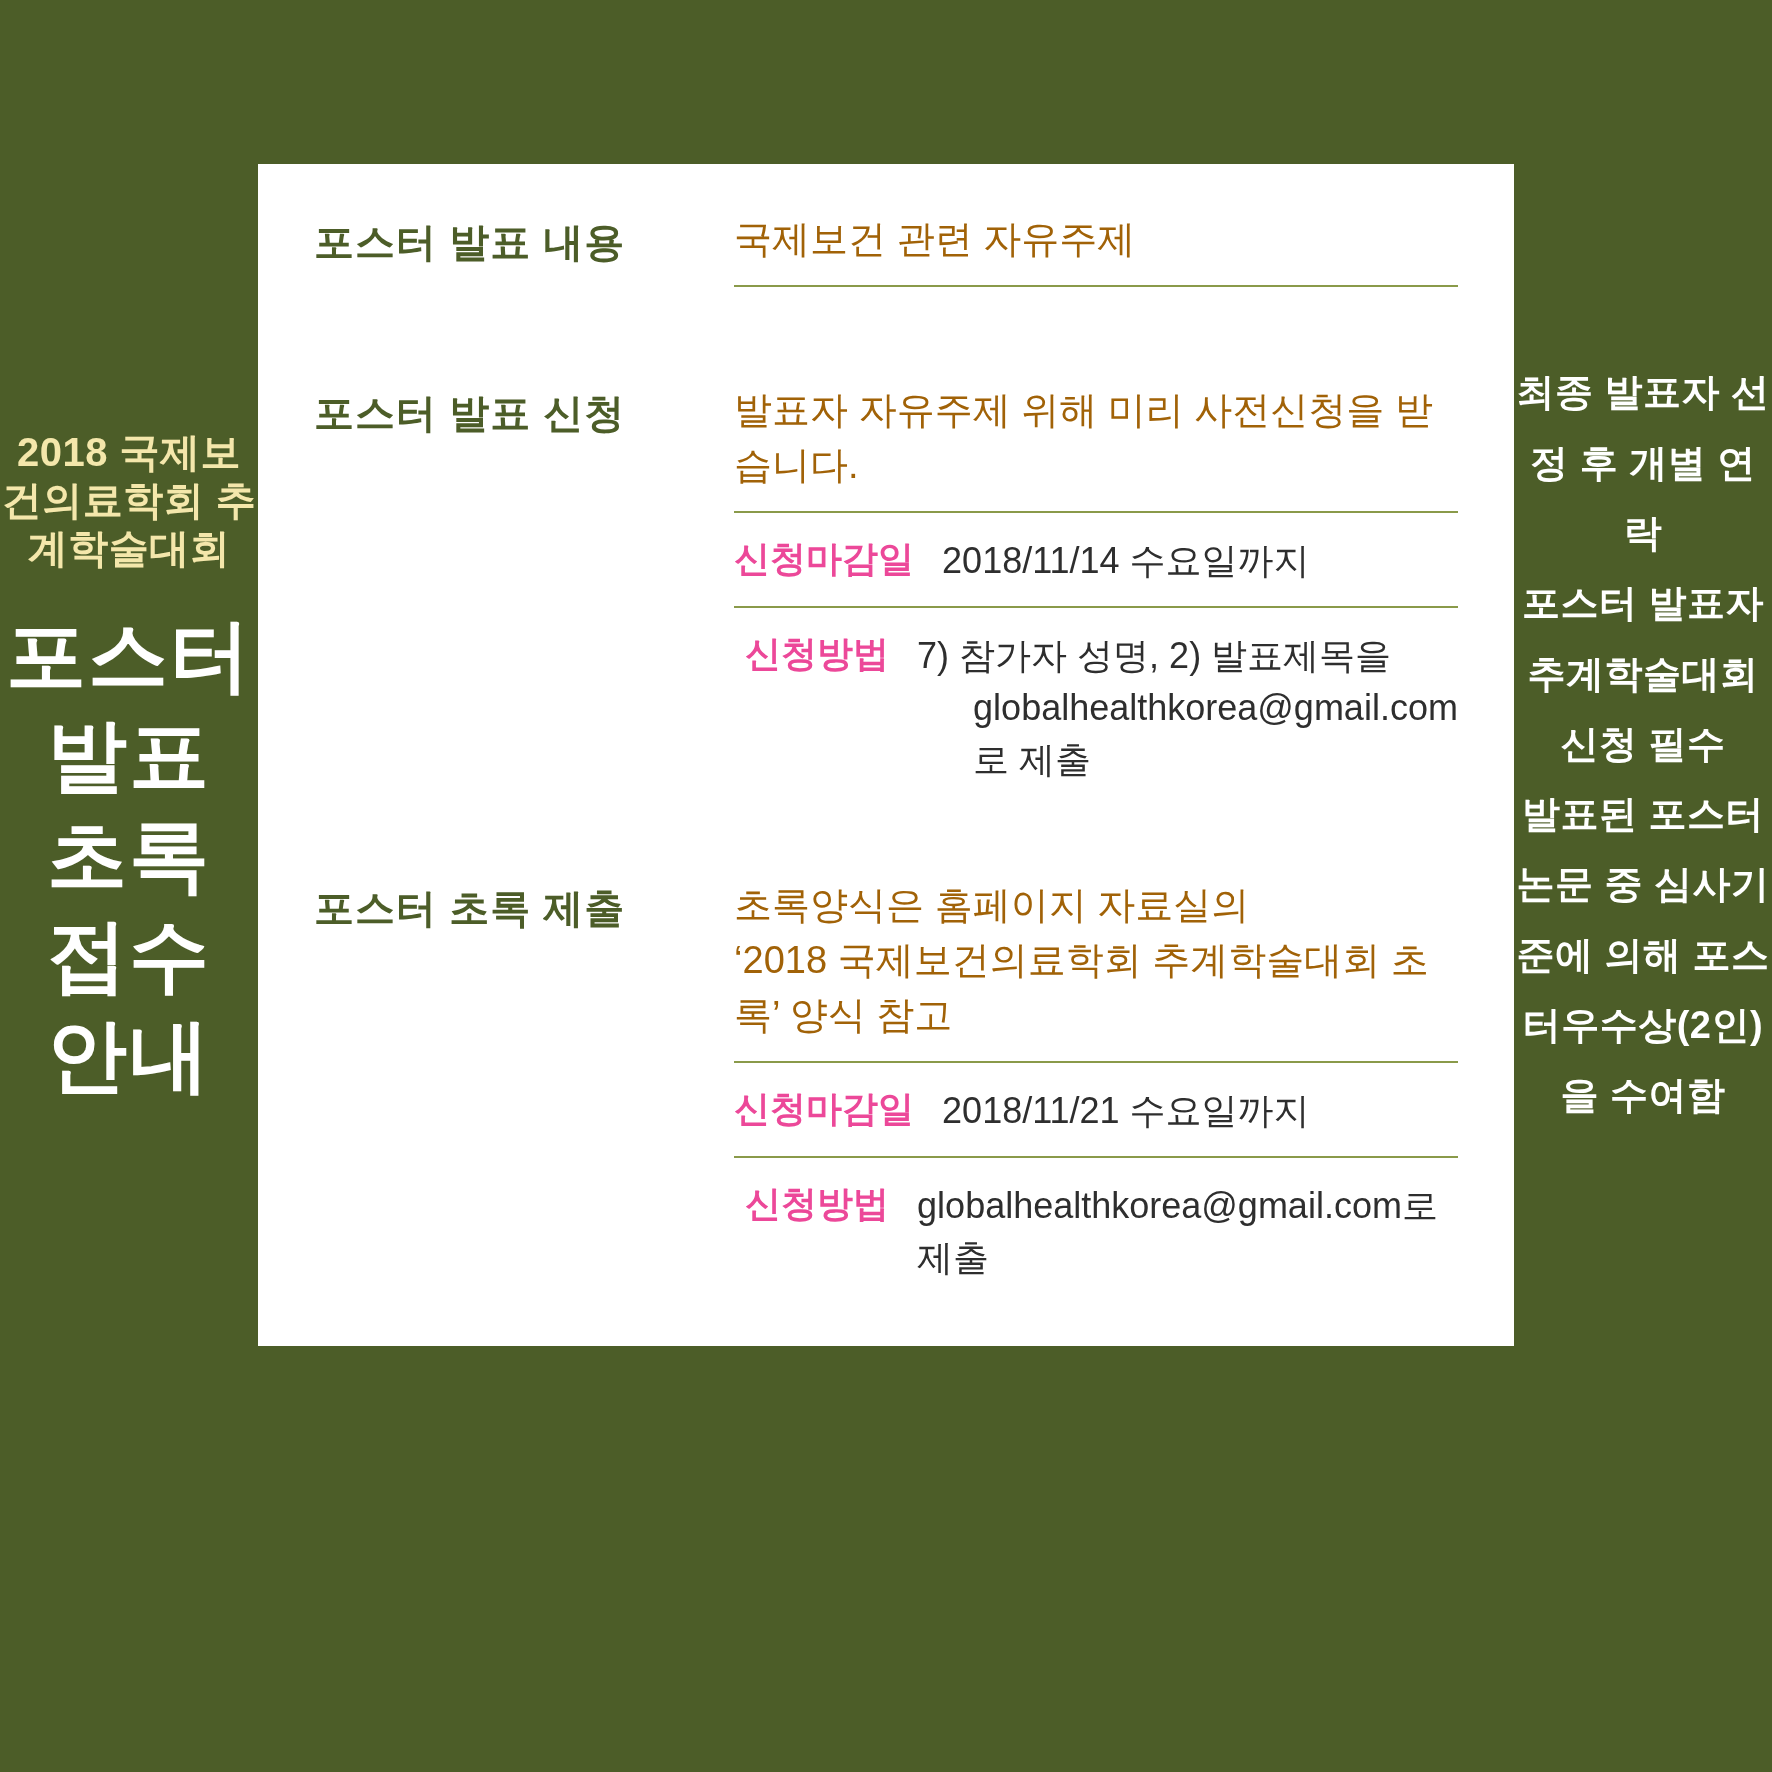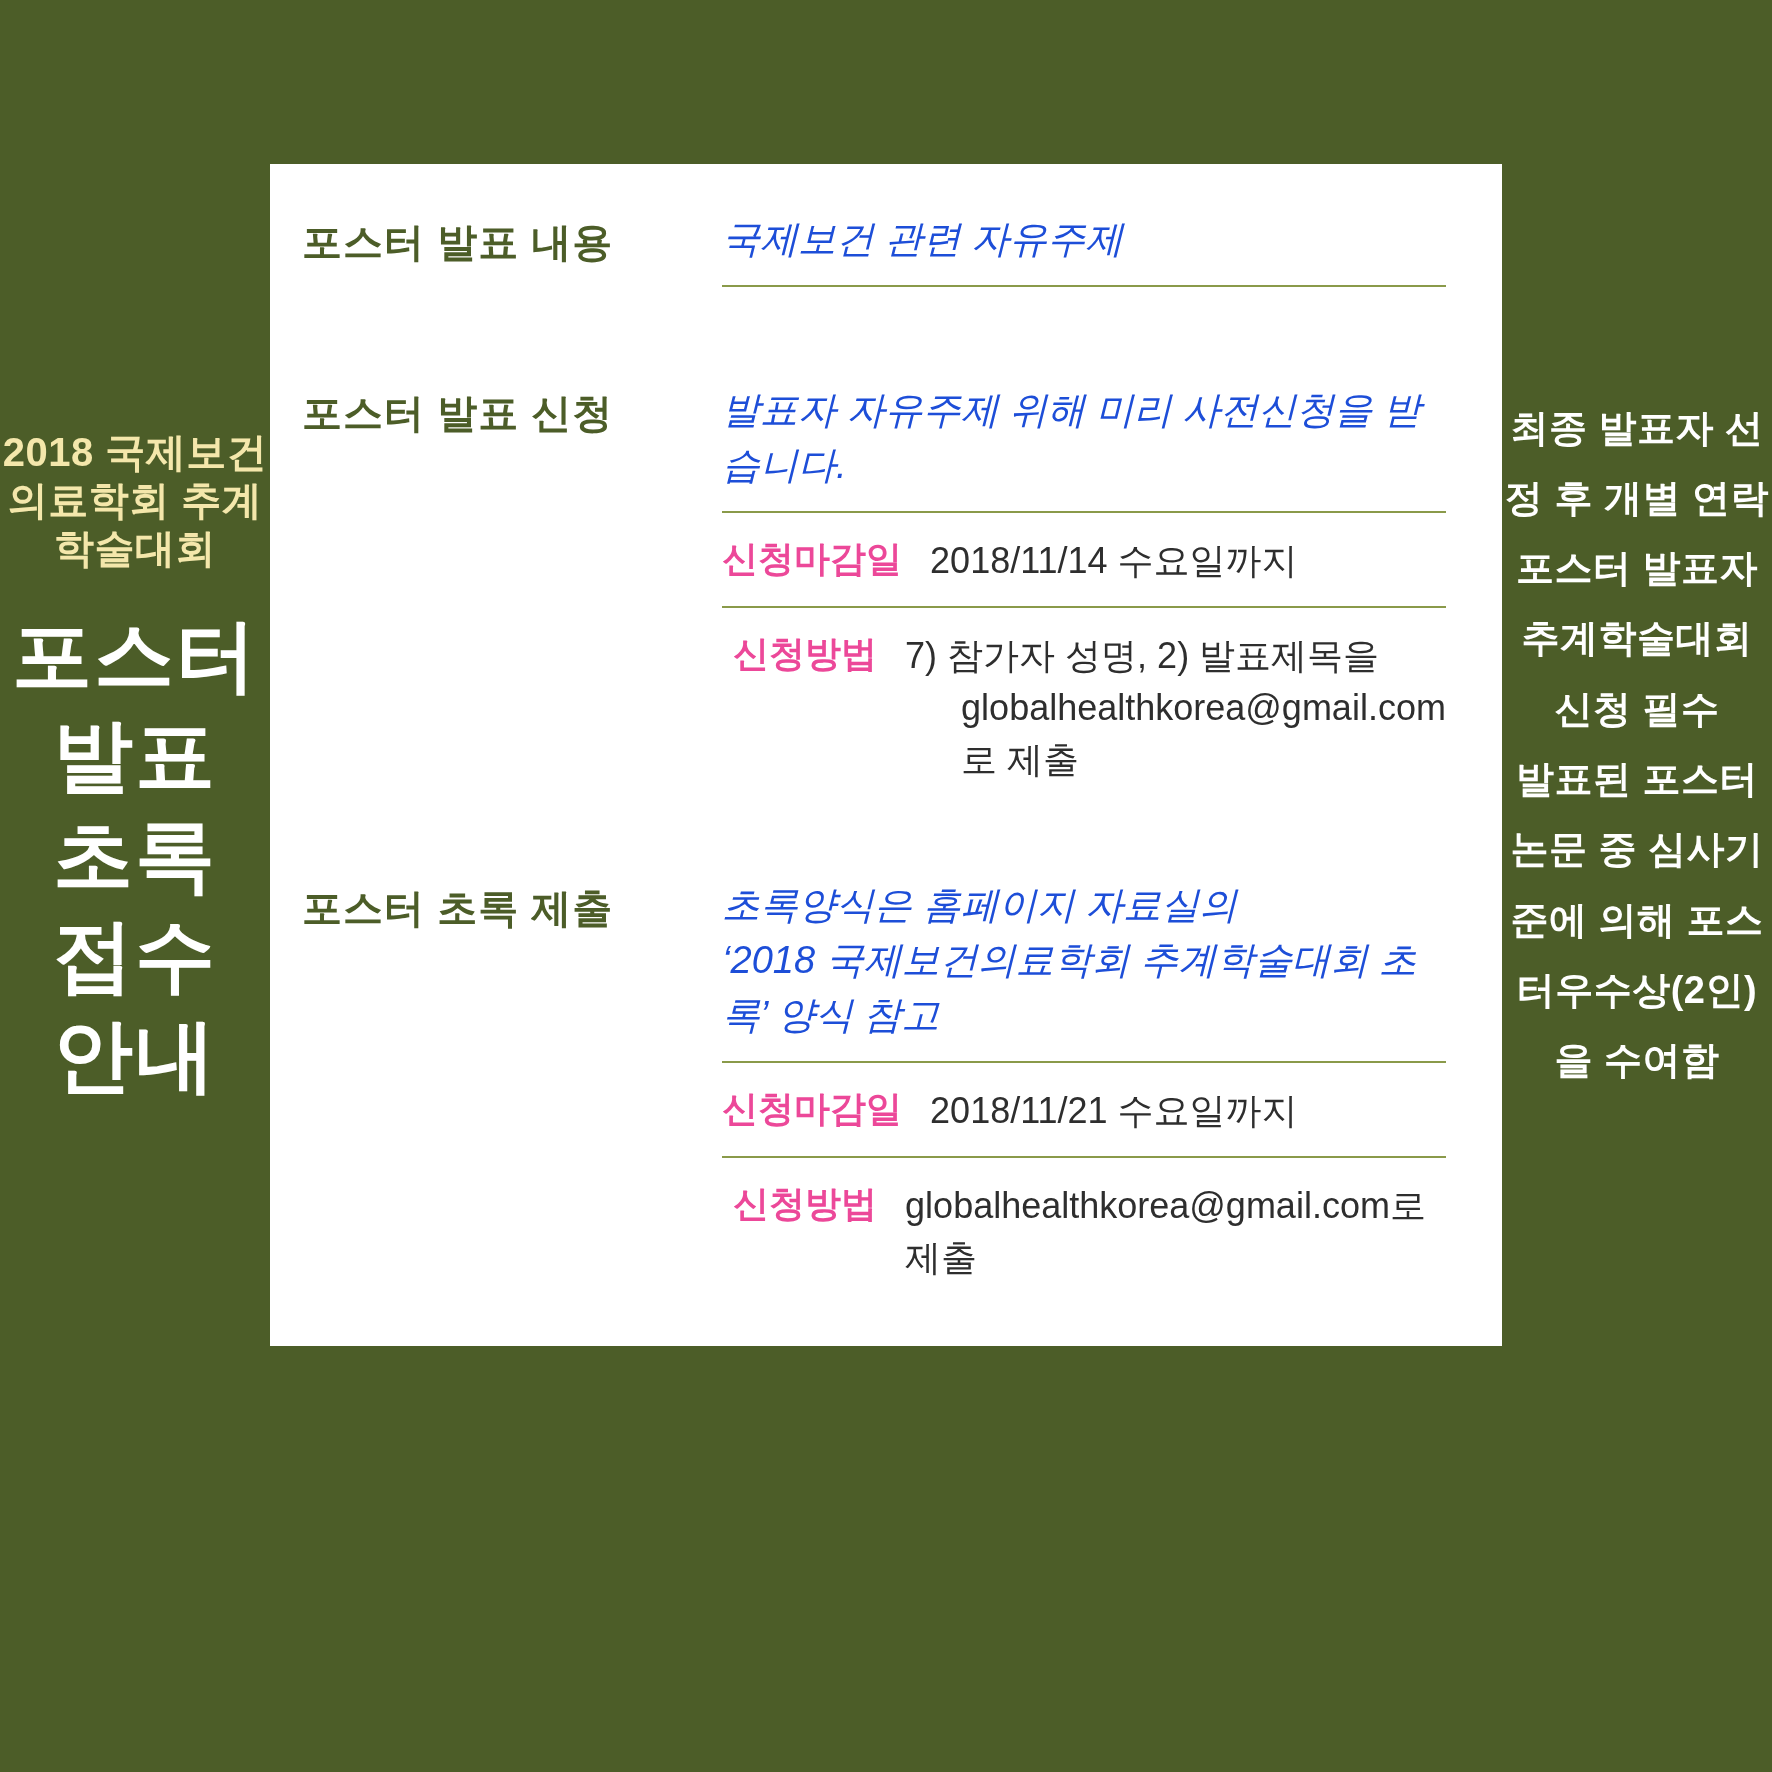--- a/index.html
+++ b/index.html
@@ -45,21 +45,21 @@
     line-height: 1.25;
     margin-top: 34px;
   }
 
   
   .card {
     margin-top: 76px;
     width: 1580px;
     background: #ffffff;
     box-sizing: border-box;
-    padding: 48px 56px 56px 32px;
+    padding: 48px 56px 56px 56px;
     display: flex;
     flex-direction: column;
   }
 
   .section {
     display: flex;
     flex-direction: row;
     align-items: flex-start;
   }
   .section-label {
@@ -72,25 +72,24 @@
     line-height: 1.3;
     padding-top: 4px;
   }
   .section-body {
     flex: 1 1 auto;
     min-width: 0;
   }
 
   .row-main {
     font-size: 38px;
-    color: #1d4ed8;
+    color: #a16207;
     line-height: 1.45;
     padding-bottom: 18px;
     border-bottom: 2px solid #8a9a4a;
-    font-style: italic;
   }
   .row-sub {
     display: flex;
     flex-direction: row;
     align-items: flex-start;
     padding: 22px 0 18px 0;
     border-bottom: 2px solid #8a9a4a;
   }
   .row-sub.last {
     border-bottom: none;

